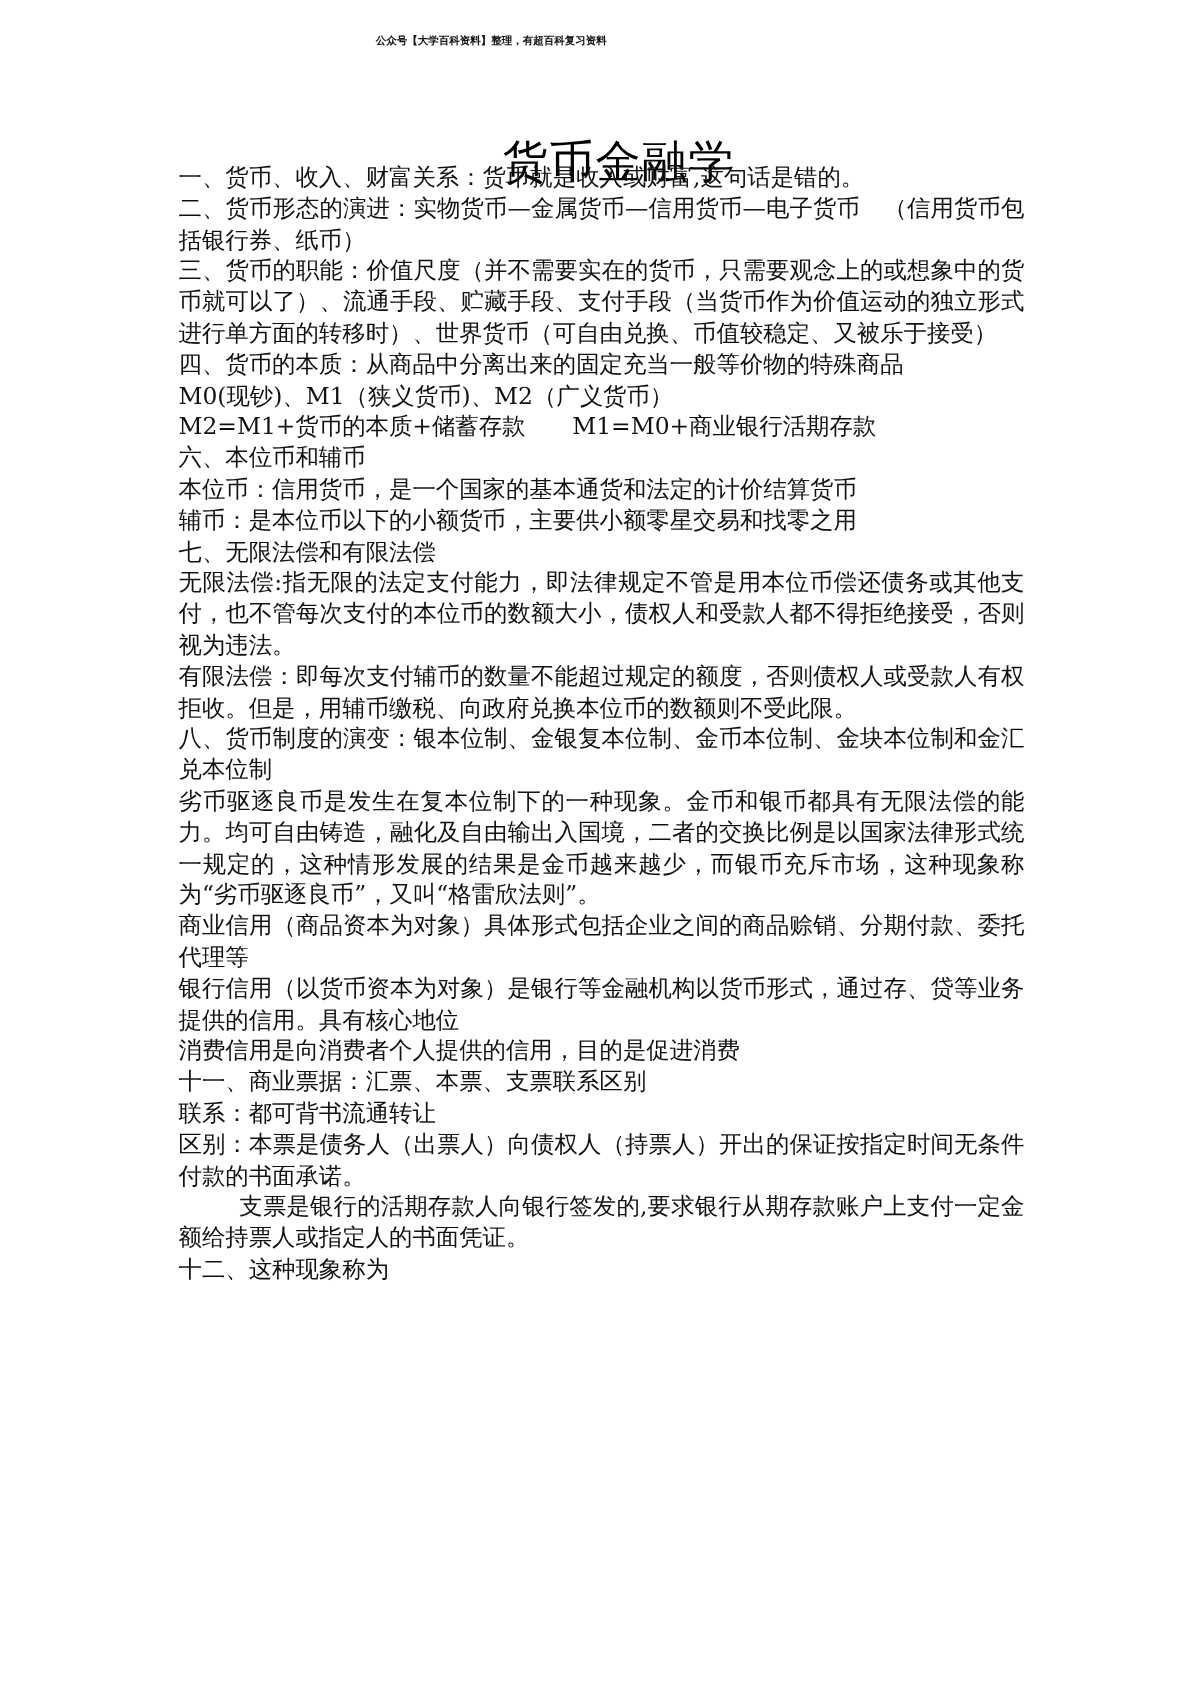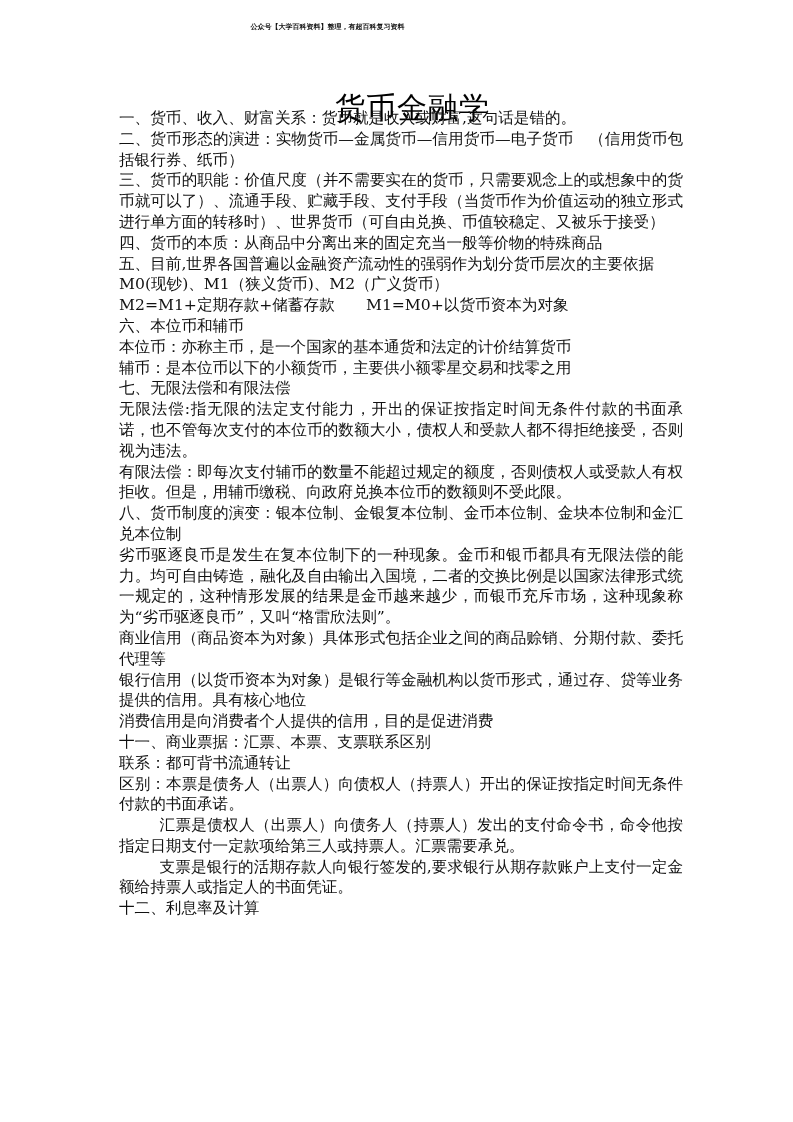--- a/index.html
+++ b/index.html
@@ -24,33 +24,31 @@
 <body>
 
 <div class="header-note">公众号【大学百科资料】整理，有超百科复习资料</div>
 <h1 class="title" style="margin:16px;">货币金融学</h1>
 
 <div class="body">
   <p>一、货币、收入、财富关系：货币就是收入或财富,这句话是错的。</p>
   <p>二、货币形态的演进：实物货币—金属货币—信用货币—电子货币　（信用货币包括银行券、纸币）</p>
   <p>三、货币的职能：价值尺度（并不需要实在的货币，只需要观念上的或想象中的货币就可以了）、流通手段、贮藏手段、支付手段（当货币作为价值运动的独立形式进行单方面的转移时）、世界货币（可自由兑换、币值较稳定、又被乐于接受）</p>
   <p>四、货币的本质：从商品中分离出来的固定充当一般等价物的特殊商品</p>
-  <p>五、目前,世界各国普遍以金融资产流动性的强弱作为划分货币层次的主要依据</p>
   <p>M0(现钞)、M1（狭义货币)、M2（广义货币）</p>
-  <p>M2=M1+定期存款+储蓄存款　　M1=M0+以货币资本为对象</p>
+  <p>M2=M1+货币的本质+储蓄存款　　M1=M0+商业银行活期存款</p>
   <p>六、本位币和辅币</p>
-  <p>本位币：亦称主币，是一个国家的基本通货和法定的计价结算货币</p>
+  <p>本位币：信用货币，是一个国家的基本通货和法定的计价结算货币</p>
   <p>辅币：是本位币以下的小额货币，主要供小额零星交易和找零之用</p>
   <p>七、无限法偿和有限法偿</p>
-  <p>无限法偿:指无限的法定支付能力，开出的保证按指定时间无条件付款的书面承诺，也不管每次支付的本位币的数额大小，债权人和受款人都不得拒绝接受，否则视为违法。</p>
+  <p>无限法偿:指无限的法定支付能力，即法律规定不管是用本位币偿还债务或其他支付，也不管每次支付的本位币的数额大小，债权人和受款人都不得拒绝接受，否则视为违法。</p>
   <p>有限法偿：即每次支付辅币的数量不能超过规定的额度，否则债权人或受款人有权拒收。但是，用辅币缴税、向政府兑换本位币的数额则不受此限。</p>
   <p>八、货币制度的演变：银本位制、金银复本位制、金币本位制、金块本位制和金汇兑本位制</p>
   <p>劣币驱逐良币是发生在复本位制下的一种现象。金币和银币都具有无限法偿的能力。均可自由铸造，融化及自由输出入国境，二者的交换比例是以国家法律形式统一规定的，这种情形发展的结果是金币越来越少，而银币充斥市场，这种现象称为“劣币驱逐良币”，又叫“格雷欣法则”。</p>
   <p>商业信用（商品资本为对象）具体形式包括企业之间的商品赊销、分期付款、委托代理等</p>
   <p>银行信用（以货币资本为对象）是银行等金融机构以货币形式，通过存、贷等业务提供的信用。具有核心地位</p>
   <p>消费信用是向消费者个人提供的信用，目的是促进消费</p>
   <p>十一、商业票据：汇票、本票、支票联系区别</p>
   <p>联系：都可背书流通转让</p>
   <p>区别：本票是债务人（出票人）向债权人（持票人）开出的保证按指定时间无条件付款的书面承诺。</p>
-  <p class="indent">汇票是债权人（出票人）向债务人（持票人）发出的支付命令书，命令他按指定日期支付一定款项给第三人或持票人。汇票需要承兑。</p>
   <p class="indent">支票是银行的活期存款人向银行签发的,要求银行从期存款账户上支付一定金额给持票人或指定人的书面凭证。</p>
-  <p>十二、利息率及计算</p>
+  <p>十二、这种现象称为</p>
 </div>
 
 </body></html>

